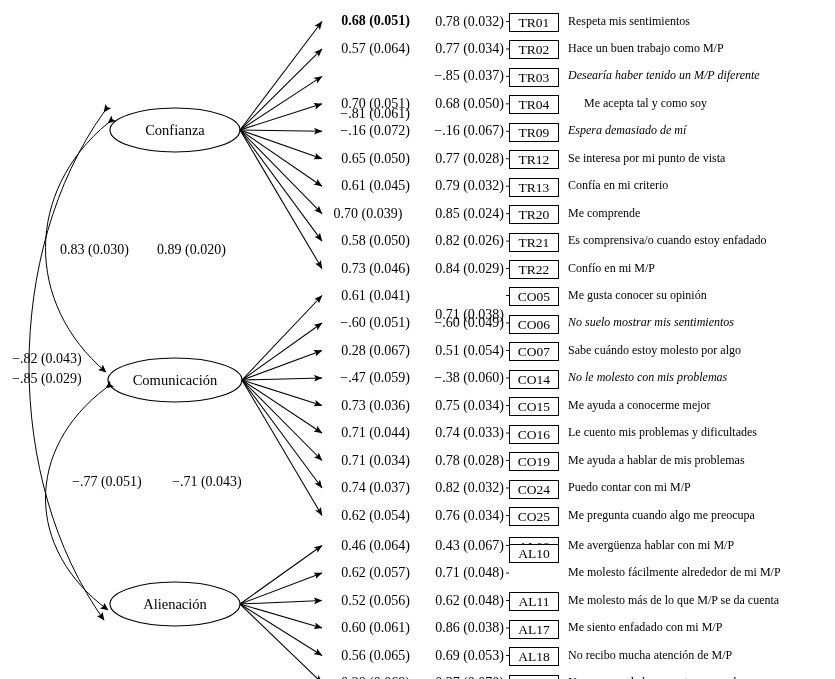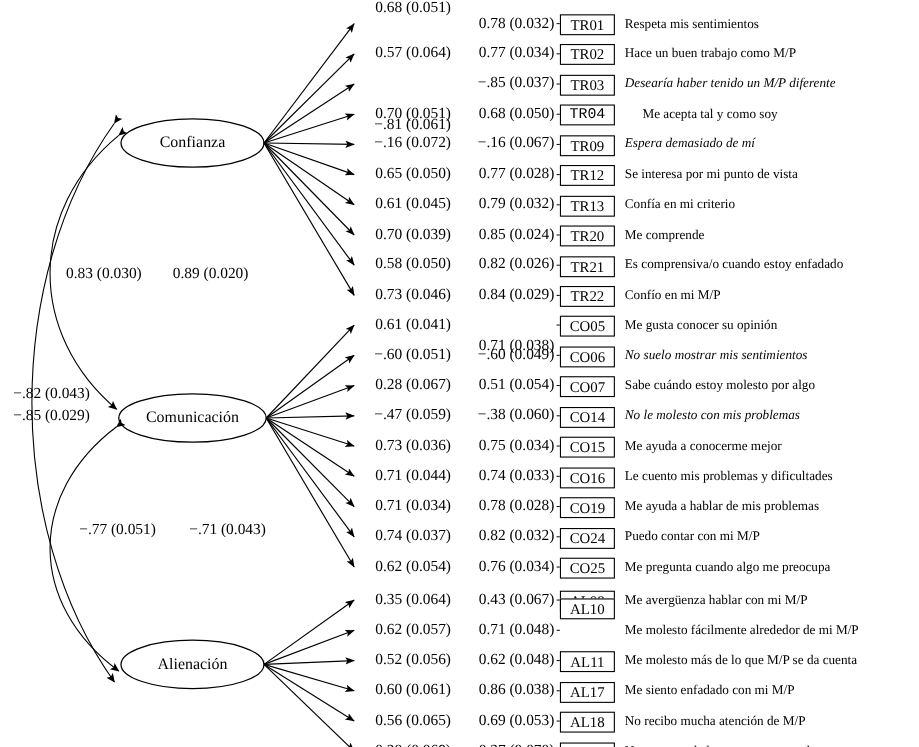--- a/index.html
+++ b/index.html
@@ -176,49 +176,49 @@
     <div class="cov-label" id="cov0a" style="left: 60px; top: 243px;">0.83 (0.030)</div>
     <div class="cov-label" id="cov0b" style="left: 157px; top: 243px;">0.89 (0.020)</div>
 
     <div class="cov-label" id="cov1a" style="left: 12px; top: 352px;">−.82 (0.043)</div>
     <div class="cov-label" id="cov1b" style="left: 12px; top: 372px;">−.85 (0.029)</div>
 
     <div class="cov-label" id="cov2a" style="left: 72px; top: 475px;">−.77 (0.051)</div>
     <div class="cov-label" id="cov2b" style="left: 172px; top: 475px;">−.71 (0.043)</div>
 
     <div id="gen-rows">
-        <div class="est est-col1" style="top: 1px;">0.68 (0.051)</div>
+        <div class="est est-col1" style="top: 14px; font-weight: bold;">0.68 (0.051)</div>
         <div class="est est-col2" style="top: 14.5px;">0.78 (0.032)</div>
         <div class="ind-box" style="left: 509px; top: 13px;">TR01</div>
         <div class="ind-text" style="top: 14.5px;">Respeta mis sentimientos</div>
         <div class="est est-col1" style="top: 41.95px;">0.57 (0.064)</div>
         <div class="est est-col2" style="top: 41.95px;">0.77 (0.034)</div>
         <div class="ind-box" style="left: 509px; top: 40.45px;">TR02</div>
         <div class="ind-text" style="top: 41.95px;">Hace un buen trabajo como M/P</div>
         <div class="est est-col1" style="top: 69.4px; margin-top: 38px;">−.81 (0.061)</div>
         <div class="est est-col2" style="top: 69.4px;">−.85 (0.037)</div>
         <div class="ind-box" style="left: 509px; top: 67.9px;">TR03</div>
         <div class="ind-text italic" style="top: 69.4px;">Desearía haber tenido  un M/P diferente</div>
         <div class="est est-col1" style="top: 96.85px;">0.70 (0.051)</div>
         <div class="est est-col2" style="top: 96.85px;">0.68 (0.050)</div>
-        <div class="ind-box" style="left: 509px; top: 95.35px; font-family: Liberation Mono, monospace;">TR04</div>
+        <div class="ind-box" style="left: 509px; top: 95.35px;">TR04</div>
         <div class="ind-text" style="top: 96.85px; margin-left: 16px;">Me acepta tal y como soy</div>
         <div class="est est-col1" style="top: 124.3px;">−.16 (0.072)</div>
         <div class="est est-col2" style="top: 124.3px;">−.16 (0.067)</div>
         <div class="ind-box" style="left: 509px; top: 122.8px;">TR09</div>
         <div class="ind-text italic" style="top: 124.3px;">Espera demasiado de mí</div>
         <div class="est est-col1" style="top: 151.75px;">0.65 (0.050)</div>
         <div class="est est-col2" style="top: 151.75px;">0.77 (0.028)</div>
         <div class="ind-box" style="left: 509px; top: 150.25px;">TR12</div>
         <div class="ind-text" style="top: 151.75px;">Se interesa por mi punto de vista</div>
         <div class="est est-col1" style="top: 179.2px;">0.61 (0.045)</div>
         <div class="est est-col2" style="top: 179.2px;">0.79 (0.032)</div>
         <div class="ind-box" style="left: 509px; top: 177.7px;">TR13</div>
         <div class="ind-text" style="top: 179.2px;">Confía en mi criterio</div>
-        <div class="est est-col1" style="top: 206.65px;">0.70 (0.039)</div>
+        <div class="est est-col1" style="top: 206.65px; text-align: center;">0.70 (0.039)</div>
         <div class="est est-col2" style="top: 206.65px;">0.85 (0.024)</div>
         <div class="ind-box" style="left: 509px; top: 205.15px;">TR20</div>
         <div class="ind-text" style="top: 206.65px;">Me comprende</div>
         <div class="est est-col1" style="top: 234.1px;">0.58 (0.050)</div>
         <div class="est est-col2" style="top: 234.1px;">0.82 (0.026)</div>
         <div class="ind-box" style="left: 509px; top: 232.6px;">TR21</div>
         <div class="ind-text" style="top: 234.1px;">Es comprensiva/o cuando estoy enfadado</div>
         <div class="est est-col1" style="top: 261.55px;">0.73 (0.046)</div>
         <div class="est est-col2" style="top: 261.55px;">0.84 (0.029)</div>
         <div class="ind-box" style="left: 509px; top: 260.05px;">TR22</div>
@@ -252,21 +252,21 @@
         <div class="ind-box" style="left: 509px; top: 452px;">CO19</div>
         <div class="ind-text" style="top: 453.5px;">Me ayuda a hablar de mis problemas</div>
         <div class="est est-col1" style="top: 481px;">0.74 (0.037)</div>
         <div class="est est-col2" style="top: 481px;">0.82 (0.032)</div>
         <div class="ind-box" style="left: 509px; top: 479.5px;">CO24</div>
         <div class="ind-text" style="top: 481px;">Puedo contar con mi M/P</div>
         <div class="est est-col1" style="top: 508.5px;">0.62 (0.054)</div>
         <div class="est est-col2" style="top: 508.5px;">0.76 (0.034)</div>
         <div class="ind-box" style="left: 509px; top: 507px;">CO25</div>
         <div class="ind-text" style="top: 508.5px;">Me pregunta cuando algo me preocupa</div>
-        <div class="est est-col1" style="top: 538.5px;">0.35 (0.064)</div>
+        <div class="est est-col1" style="top: 538.5px;">0.46 (0.064)</div>
         <div class="est est-col2" style="top: 538.5px;">0.43 (0.067)</div>
         <div class="ind-box" style="left: 509px; top: 537px;">AL08</div>
         <div class="ind-text" style="top: 538.5px;">Me avergüenza hablar con mi M/P</div>
         <div class="est est-col1" style="top: 566px;">0.62 (0.057)</div>
         <div class="est est-col2" style="top: 566px;">0.71 (0.048)</div>
         <div class="ind-box" style="left: 509px; top: 544px;">AL10</div>
         <div class="ind-text" style="top: 566px;">Me molesto fácilmente alrededor de mi M/P</div>
         <div class="est est-col1" style="top: 593.5px;">0.52 (0.056)</div>
         <div class="est est-col2" style="top: 593.5px;">0.62 (0.048)</div>
         <div class="ind-box" style="left: 509px; top: 592px;">AL11</div>

